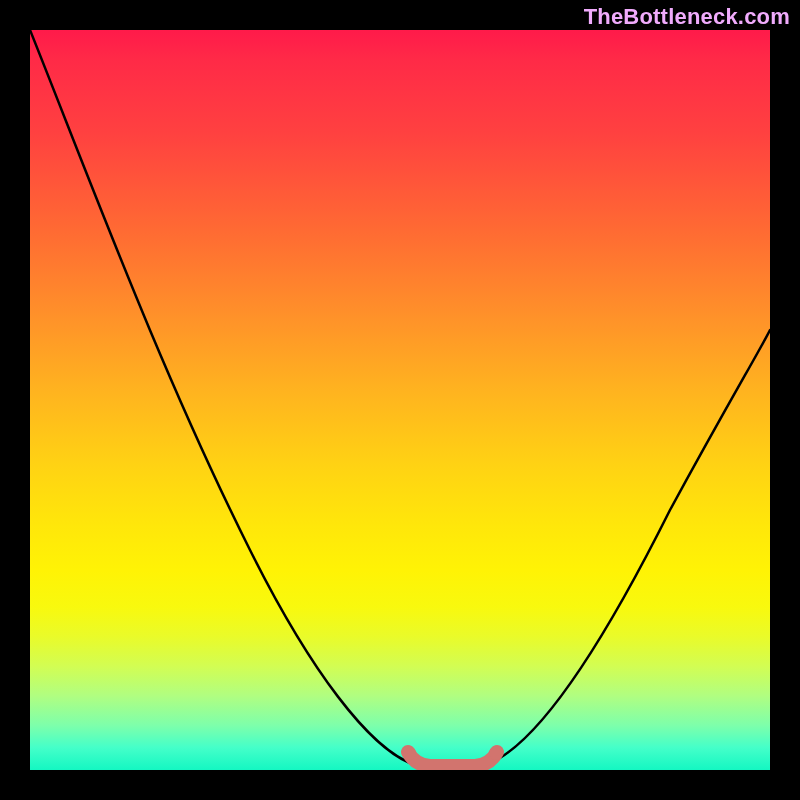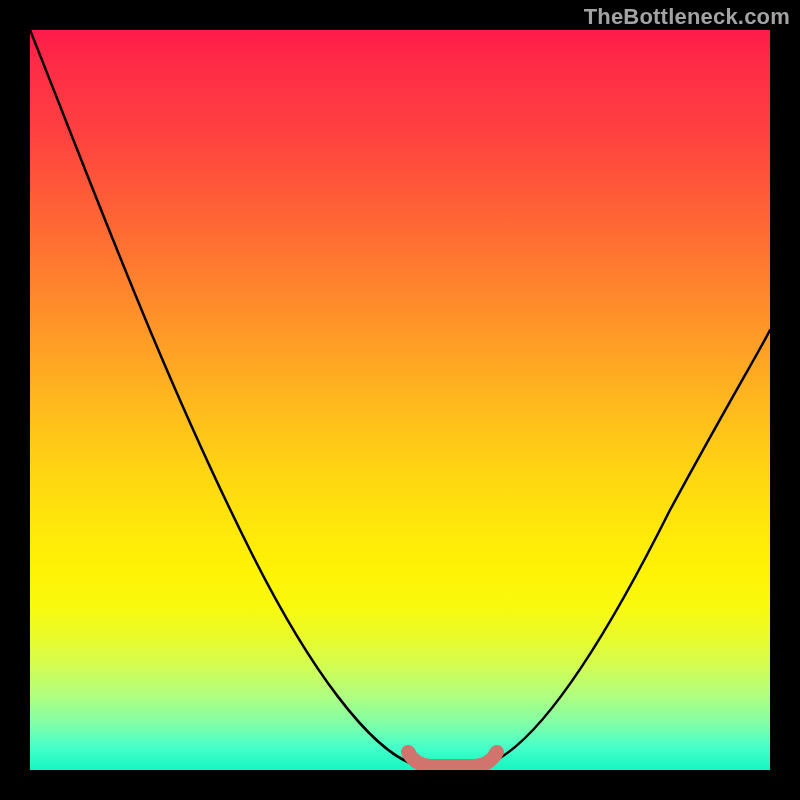--- a/index.html
+++ b/index.html
@@ -14,21 +14,21 @@
   .frame {
     position: relative;
     width: 800px;
     height: 800px;
     background: #000;
   }
   .watermark {
     position: absolute;
     top: 4px;
     right: 10px;
-    color: #a3a3a3;
+    color: #f0abfc;
     font-size: 22px;
     font-weight: 600;
     letter-spacing: 0.2px;
     z-index: 5;
   }
   .plot-area {
     position: absolute;
     left: 30px;
     top: 30px;
     width: 740px;

